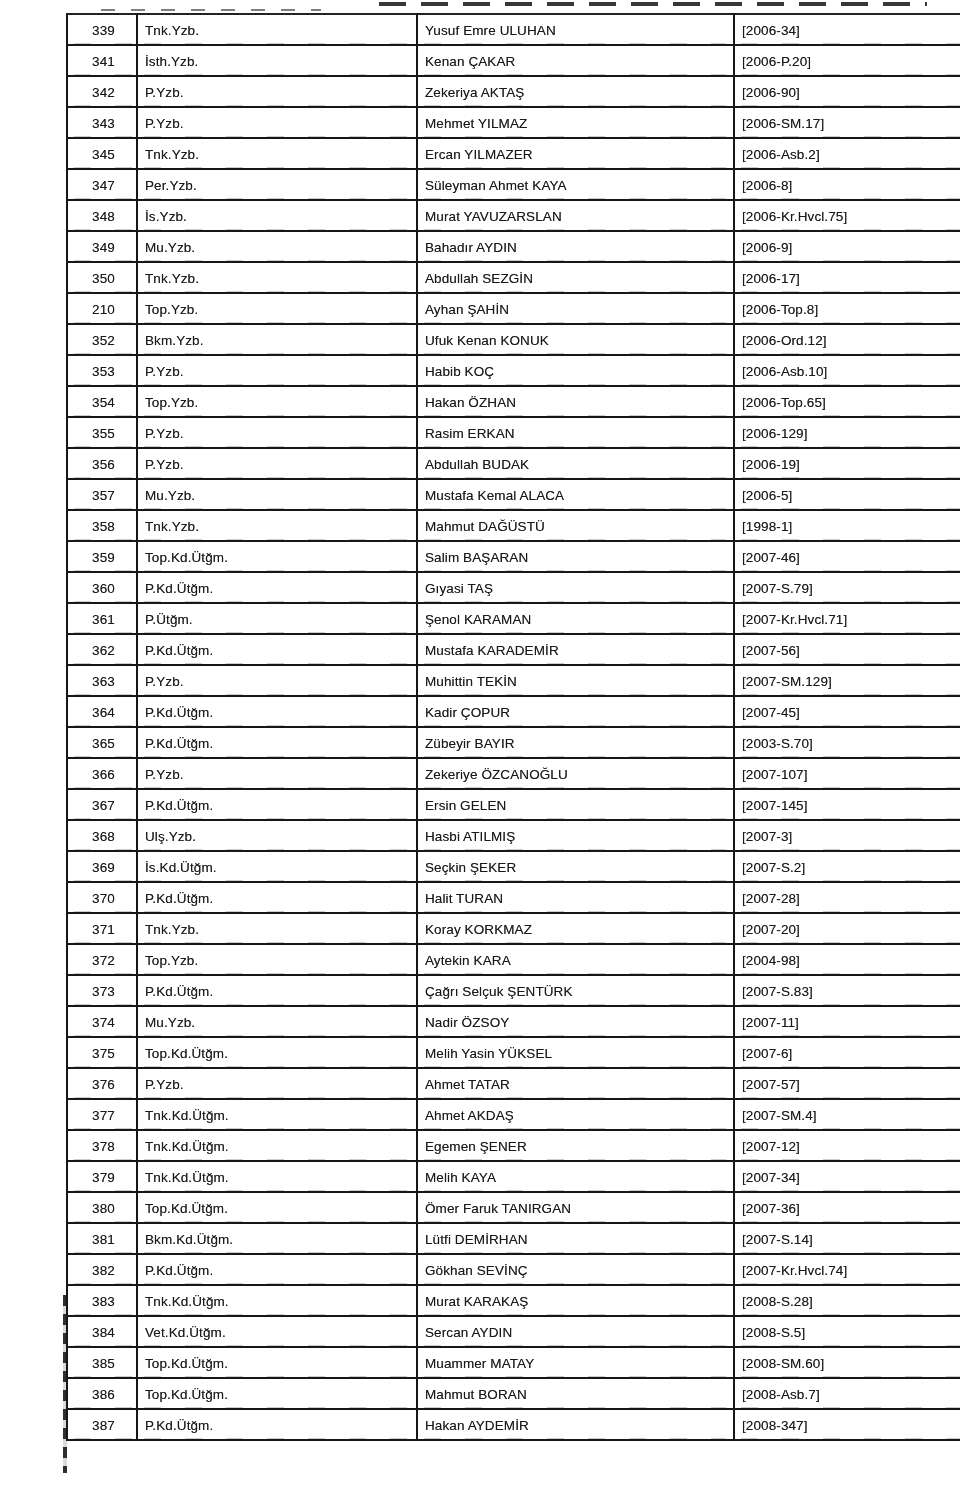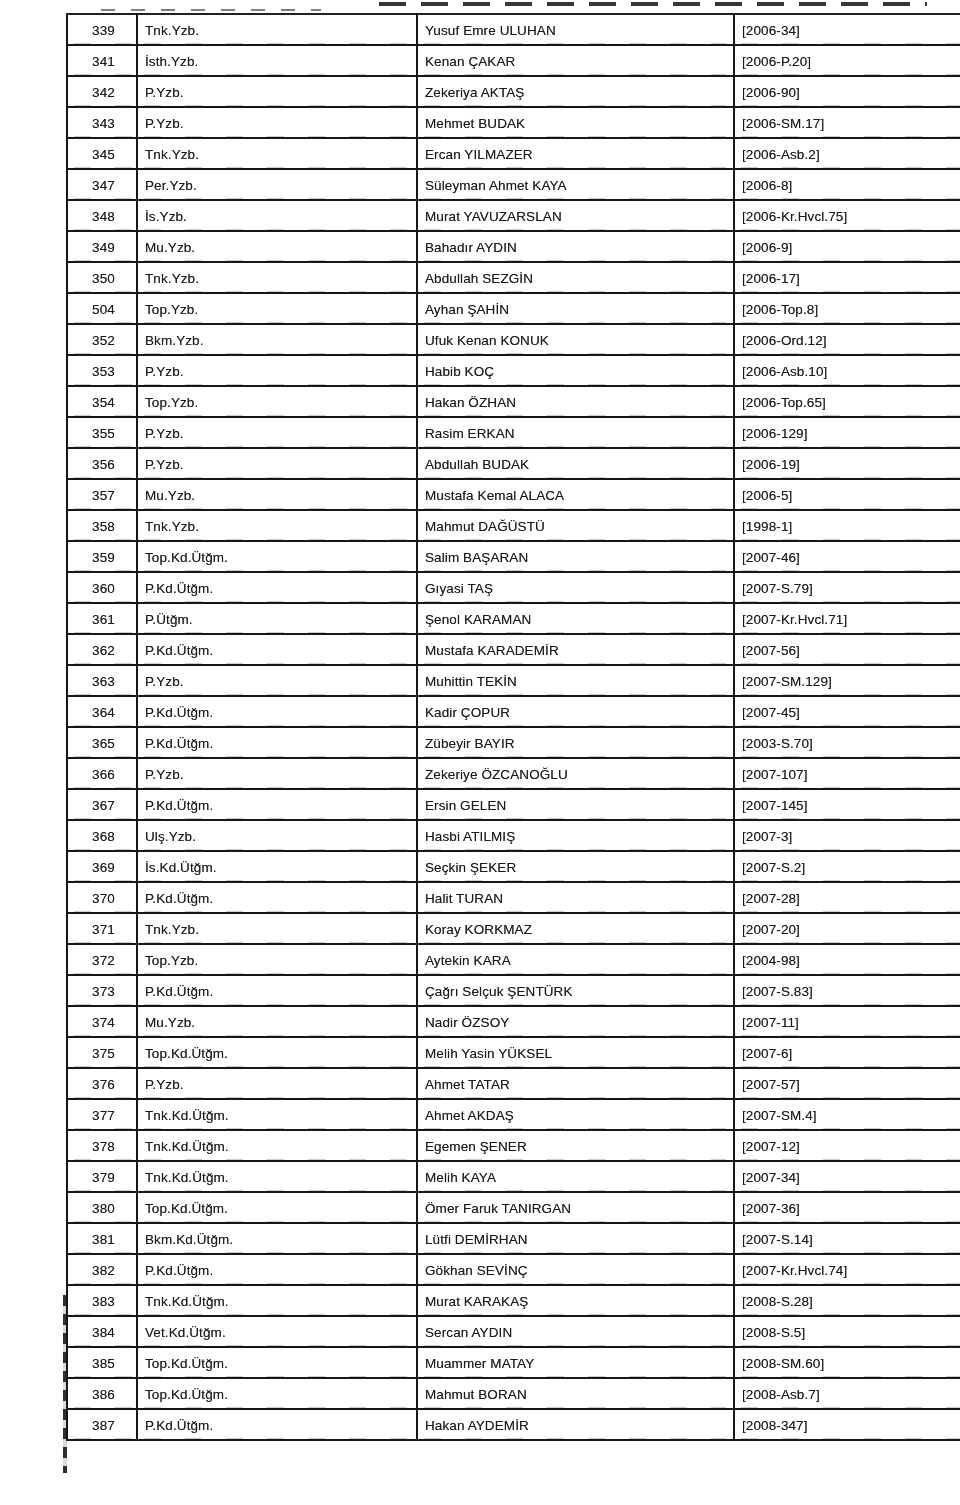--- a/index.html
+++ b/index.html
@@ -100,21 +100,21 @@
   </tr>
         <tr>
     <td class="c-no">342</td>
     <td class="c-rank">P.Yzb.</td>
     <td class="c-name">Zekeriya AKTAŞ</td>
     <td class="c-code">[2006-90]</td>
   </tr>
         <tr>
     <td class="c-no">343</td>
     <td class="c-rank">P.Yzb.</td>
-    <td class="c-name">Mehmet BUDAK</td>
+    <td class="c-name">Mehmet YILMAZ</td>
     <td class="c-code">[2006-SM.17]</td>
   </tr>
         <tr>
     <td class="c-no">345</td>
     <td class="c-rank">Tnk.Yzb.</td>
     <td class="c-name">Ercan YILMAZER</td>
     <td class="c-code">[2006-Asb.2]</td>
   </tr>
         <tr>
     <td class="c-no">347</td>
@@ -134,21 +134,21 @@
     <td class="c-name">Bahadır AYDIN</td>
     <td class="c-code">[2006-9]</td>
   </tr>
         <tr>
     <td class="c-no">350</td>
     <td class="c-rank">Tnk.Yzb.</td>
     <td class="c-name">Abdullah SEZGİN</td>
     <td class="c-code">[2006-17]</td>
   </tr>
         <tr>
-    <td class="c-no">504</td>
+    <td class="c-no">210</td>
     <td class="c-rank">Top.Yzb.</td>
     <td class="c-name">Ayhan ŞAHİN</td>
     <td class="c-code">[2006-Top.8]</td>
   </tr>
         <tr>
     <td class="c-no">352</td>
     <td class="c-rank">Bkm.Yzb.</td>
     <td class="c-name">Ufuk Kenan KONUK</td>
     <td class="c-code">[2006-Ord.12]</td>
   </tr>

